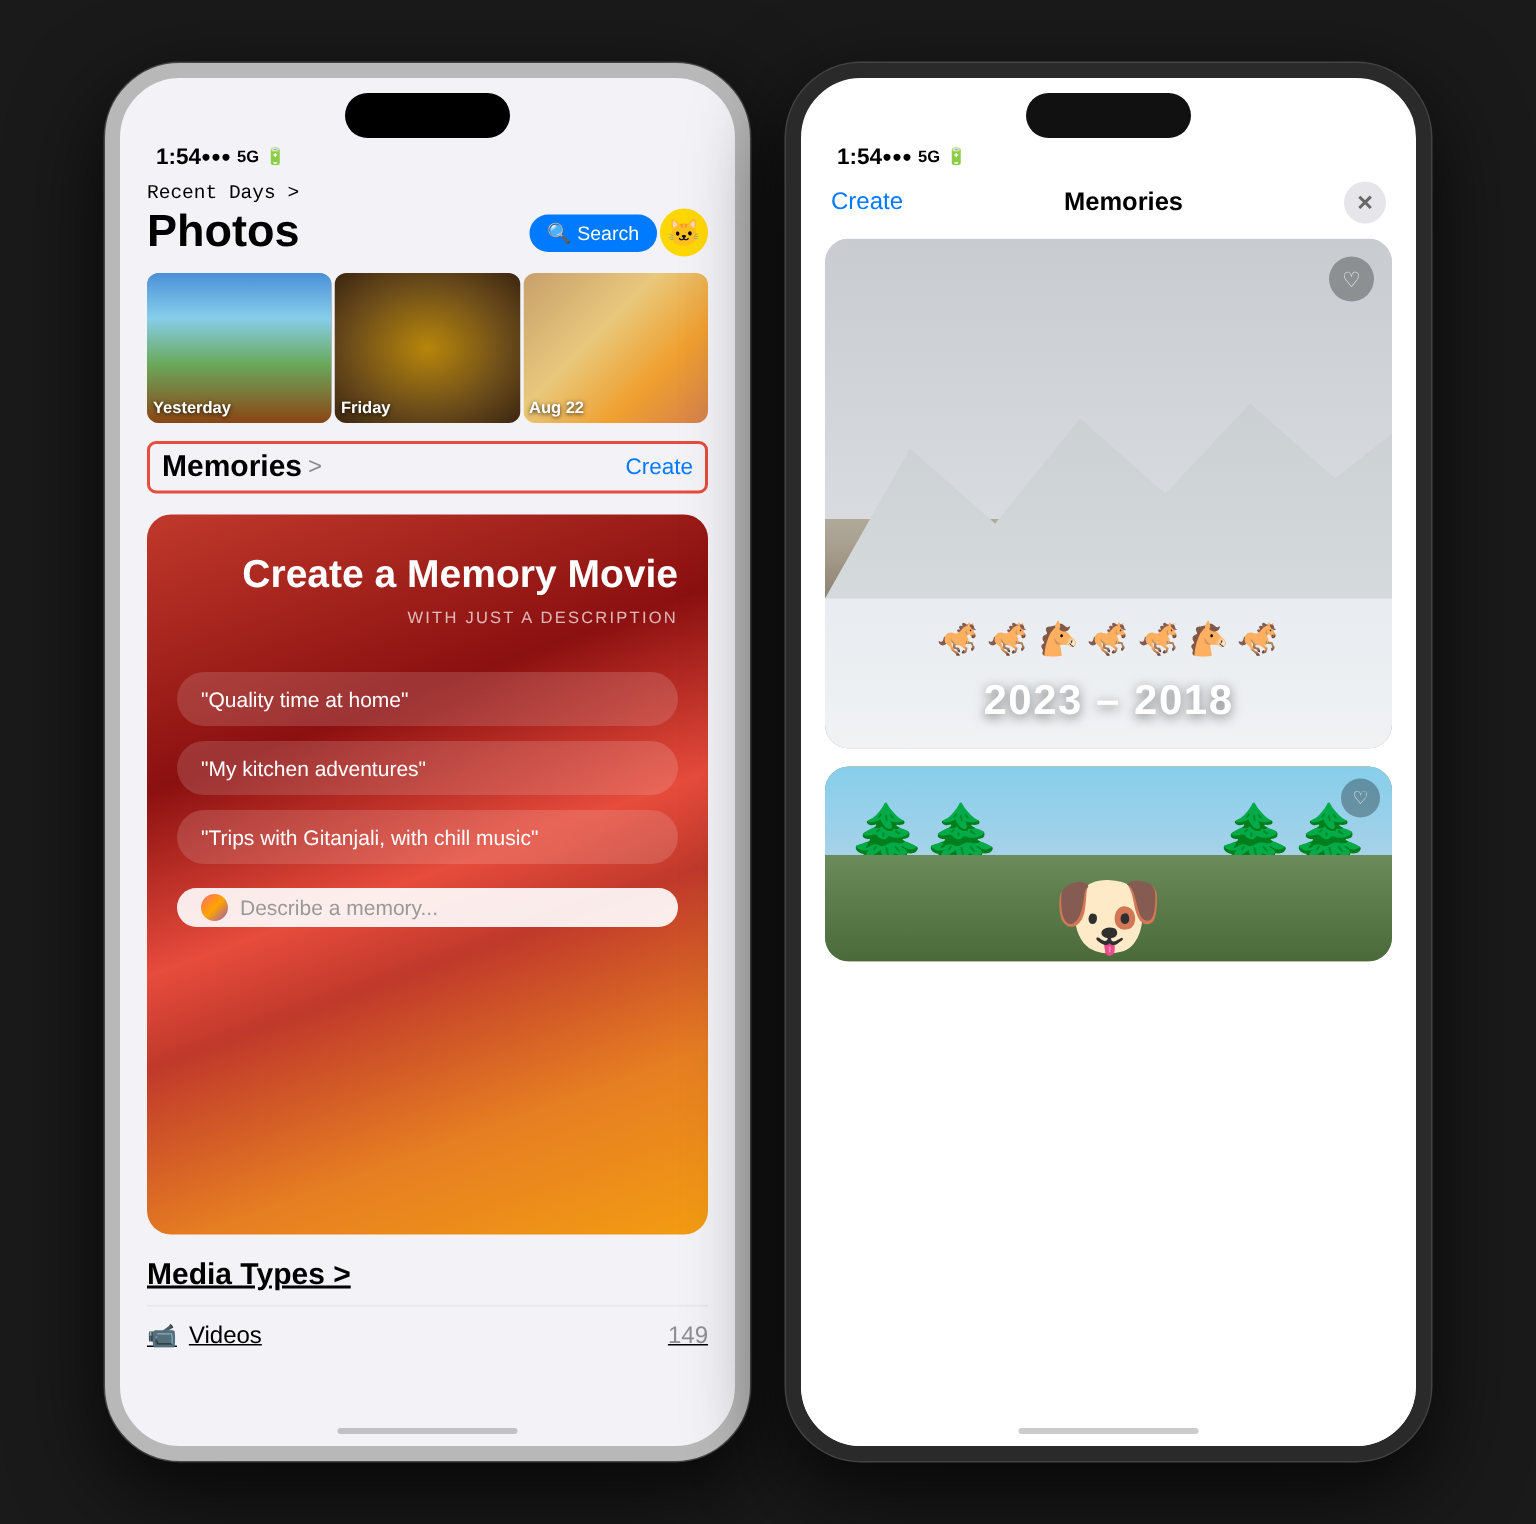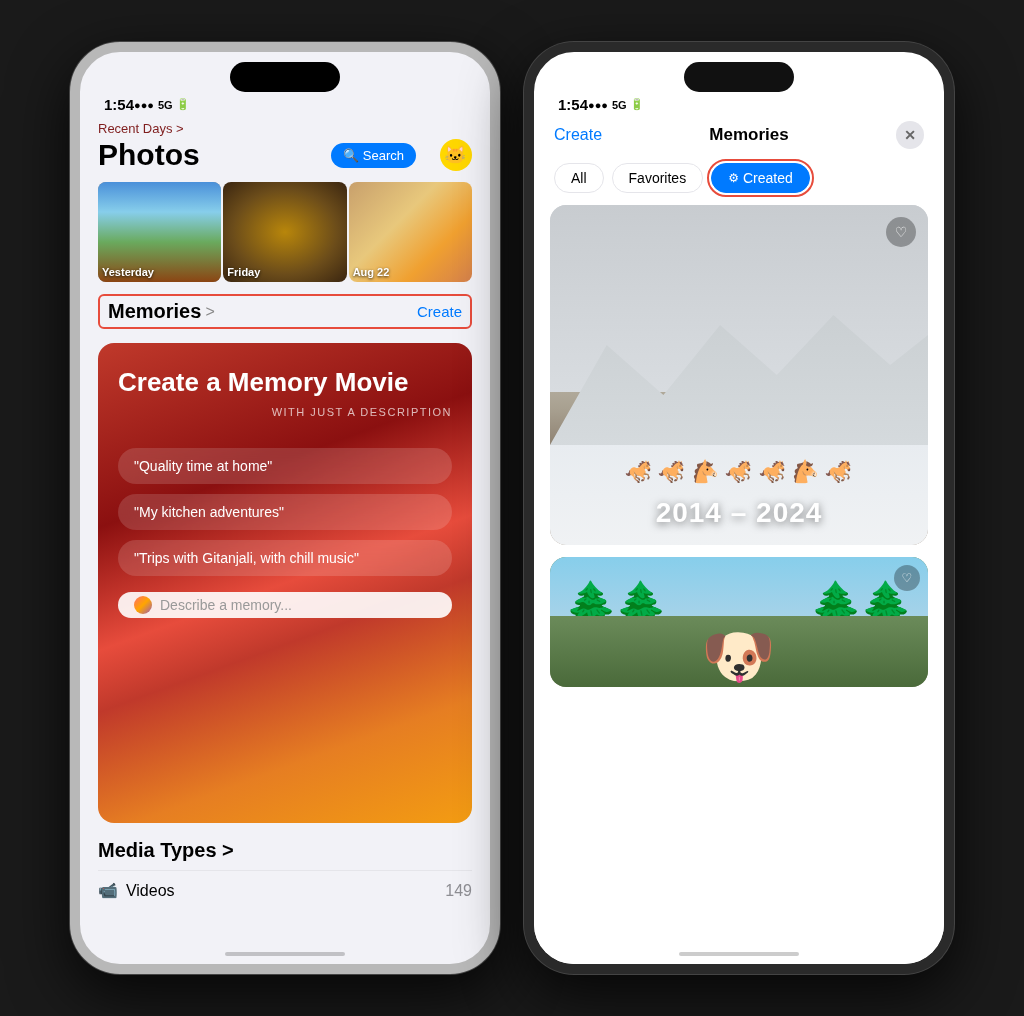--- a/index.html
+++ b/index.html
@@ -66,39 +66,40 @@
       height: calc(100% - 50px);
       overflow: hidden;
     }
 
     
     .photos-header {
       padding: 8px 18px 6px;
       background: #f2f2f7;
     }
     .recent-days-link {
-      color: #7f1d1d;
+      color: #000000;
       font-size: 13px;
       font-weight: 500;
       margin-bottom: 2px;
+      font-family: Liberation Mono, monospace;
     }
     .photos-title-row {
       display: flex;
       justify-content: space-between;
       align-items: center;
     }
     .photos-title {
       font-size: 30px;
       font-weight: 800;
       color: #000;
     }
     .header-actions {
       display: flex;
       align-items: center;
-      gap: 24px;
+      gap: 2px;
     }
     .search-btn {
       background: #007AFF;
       color: #fff;
       border-radius: 16px;
       padding: 5px 12px;
       font-size: 13px;
       font-weight: 500;
       display: flex;
       align-items: center;
@@ -197,21 +198,21 @@
       overflow: hidden;
       background: linear-gradient(160deg, #c0392b 0%, #8B1010 30%, #e74c3c 50%, #c0392b 60%, #e67e22 80%, #f39c12 100%);
       padding: 24px 20px 20px;
       position: relative;
       min-height: 480px;
     }
     .memory-card-title {
       font-size: 26px;
       font-weight: 800;
       color: #fff;
-      text-align: left;
+      text-align: right;
       line-height: 1.2;
       margin-bottom: 8px;
     }
     .memory-card-subtitle {
       font-size: 11px;
       font-weight: 500;
       color: rgba(255,255,255,0.7);
       text-align: right;
       letter-spacing: 1.5px;
       margin-bottom: 30px;
@@ -245,20 +246,21 @@
       width: 18px;
       height: 18px;
       border-radius: 50%;
       background: linear-gradient(135deg, #ff6b6b, #ffa500, #9b59b6);
       flex-shrink: 0;
     }
 
     
     .media-types-section {
       padding: 8px 18px 4px;
+      text-decoration: underline;
     }
     .media-types-title {
       font-size: 20px;
       font-weight: 700;
       color: #000;
       margin-bottom: 8px;
     }
     .media-type-row {
       display: flex;
       justify-content: space-between;
@@ -561,45 +563,37 @@
 
   <div class="screen-right">
     <div class="memories-nav">
       <span class="nav-create">Create</span>
       <span class="nav-title">Memories</span>
       <div class="nav-close">
         <span>✕</span>
       </div>
     </div>
 
-    <div class="filter-tabs">
-      <div class="filter-tab">All</div>
-      <div class="filter-tab">Favorites</div>
-      <div class="filter-tab filter-tab-active">
-        <span class="gear-icon-small">⚙</span>
-        <span>Created</span>
-      </div>
-    </div>
 
     <div class="memory-photo-card">
       <div class="memory-photo-horse">
         <div class="horse-scene">
           <div style="position:absolute;top:0;left:0;right:0;height:55%;background:linear-gradient(180deg,#c8ccd0 0%,#d8dce0 100%);"></div>
           <div class="mountain-bg"></div>
           <div class="snow-ground"></div>
           <div class="horses-group">
             <span class="horse">🐎</span>
             <span class="horse">🐎</span>
             <span class="horse">🐴</span>
             <span class="horse">🐎</span>
             <span class="horse">🐎</span>
             <span class="horse">🐴</span>
             <span class="horse">🐎</span>
           </div>
-          <div class="year-label">2014 – 2024</div>
+          <div class="year-label">2023 – 2018</div>
         </div>
         <div class="heart-btn">♡</div>
       </div>
     </div>
 
     <div class="memory-photo-dog">
       <div class="dog-scene">
         <div class="trees-bg"></div>
         <span class="tree" style="left:10px;">🌲</span>
         <span class="tree" style="right:10px;">🌲</span>

